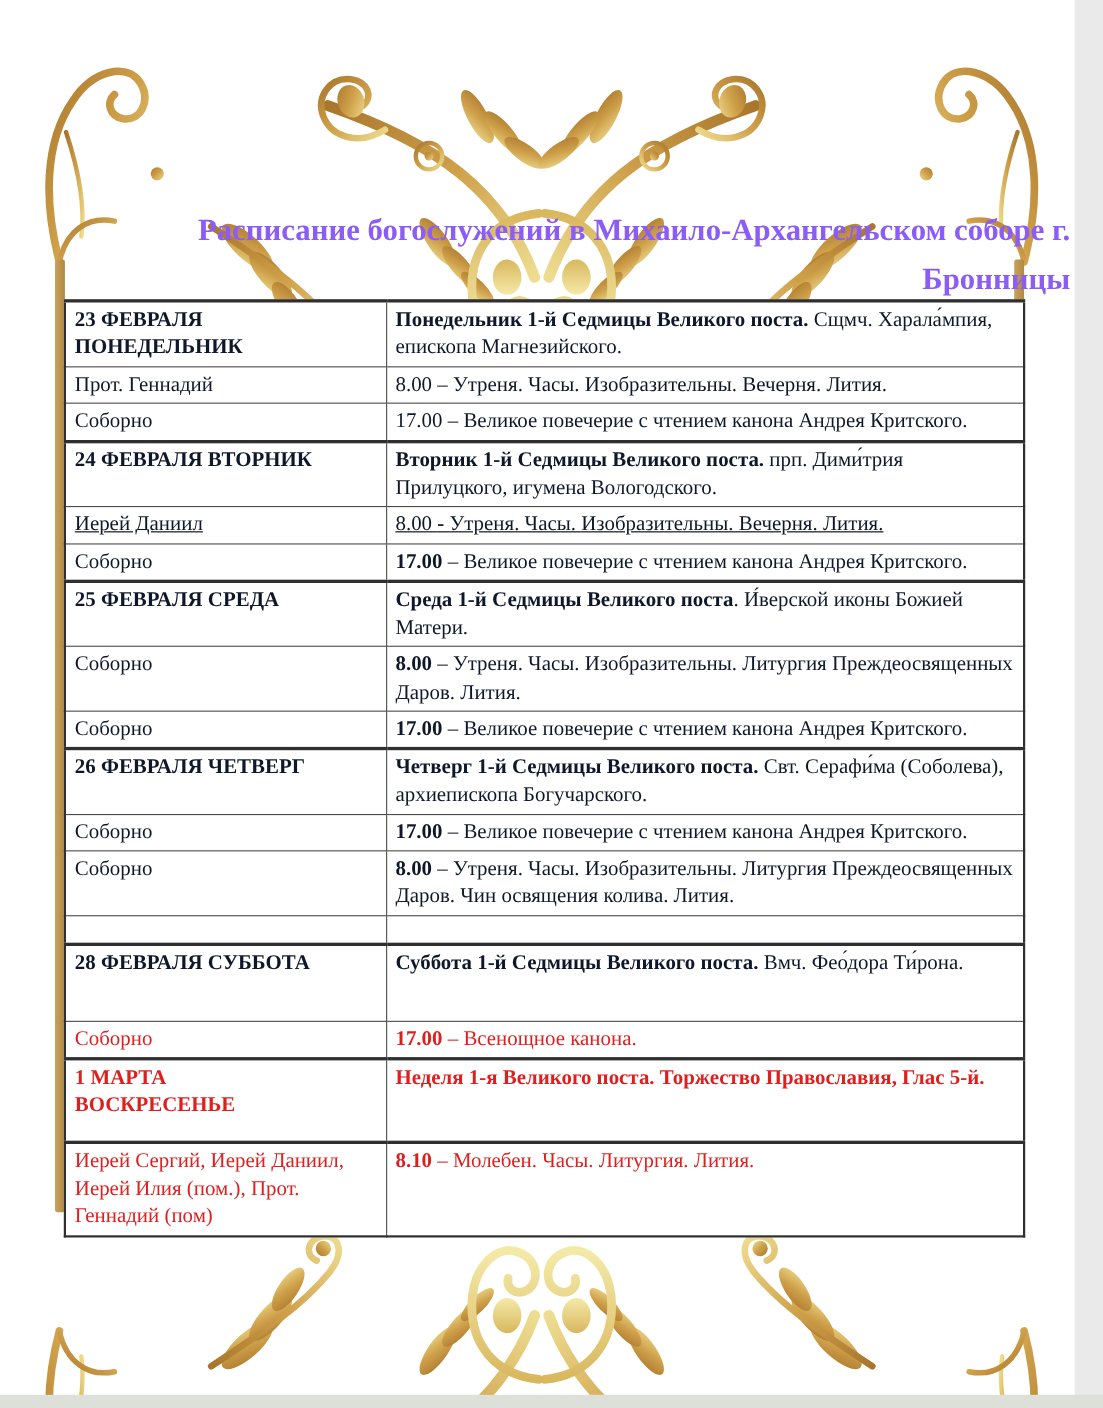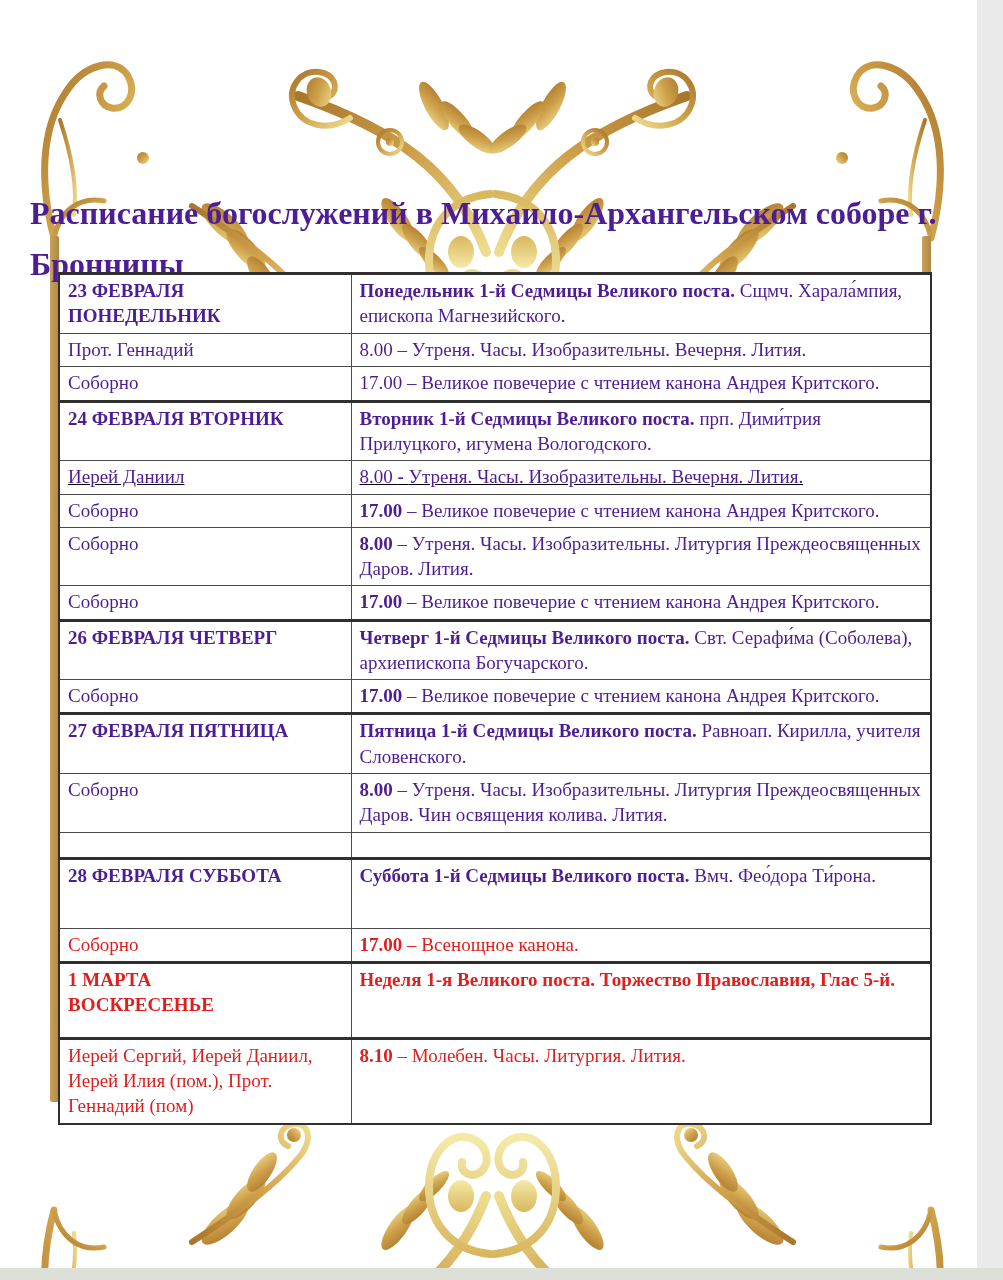--- a/index.html
+++ b/index.html
@@ -12,29 +12,29 @@
   .ornament.top{top:0;}
   .ornament.bottom{top:1108px;transform:scaleY(-1);}
   .gold-bar{position:absolute;width:9px;top:236px;height:866px;background:linear-gradient(90deg,#c8a15c,#b08842);border-radius:2px;}
   .gold-bar.left{left:50px;}
   .gold-bar.right{left:922px;}
   
   .edge-right{position:absolute;top:0;left:977px;width:26px;height:1280px;background:#eaeaea;z-index:6;}
   .edge-bottom{position:absolute;left:0;top:1268px;width:1003px;height:12px;background:#dde0d8;z-index:6;}
   
   .title{
-    position:absolute;top:188px;left:30px;width:943px;text-align:left;
-    color:#4c1d95;font-weight:bold;font-size:32px;line-height:1.6;z-index:3;
+    position:absolute;top:188px;left:30px;width:943px;text-align:right;
+    color:#8b5cf6;font-weight:bold;font-size:28px;line-height:1.6;z-index:3;
   }
   
   .tbl-wrap{position:absolute;top:272px;left:58px;width:872px;z-index:4;}
   table.sched{border-collapse:collapse;width:872px;table-layout:fixed;background:#fff;}
   table.sched td{
     border:1.6px solid #4a4a4a;vertical-align:top;
-    font-size:19px;line-height:1.33;color:#4c1d95;
+    font-size:19px;line-height:1.33;color:#0f172a;
     padding:3px 8px 4px 8px;overflow:hidden;
   }
   table.sched{border:2px solid #2f2f2f;}
   tr.block td{border-top:3px solid #2f2f2f;}
   td.day{width:292px;white-space:pre-line;}
   td.svc{width:580px;padding-left:11px;}
   td.day.bold{font-weight:bold;}
   tr.red td{color:#df1e1e;}
   .b{font-weight:bold;}
 </style>
@@ -131,39 +131,39 @@
             <td class="svc"><span class="b">Вторник 1-й Седмицы Великого поста.</span><span> прп. Дими́трия Прилуцкого, игумена Вологодского.</span></td>
           </tr>
           <tr style="height: 30px; text-decoration: underline;">
             <td class="day">Иерей Даниил</td>
             <td class="svc"><span>8.00 </span><span class="b">- </span><span>Утреня. Часы. Изобразительны. Вечерня. Лития.</span></td>
           </tr>
           <tr style="height: 28px;">
             <td class="day">Соборно</td>
             <td class="svc"><span class="b">17.00</span><span> – Великое повечерие с чтением канона Андрея Критского.</span></td>
           </tr>
+          <tr class="block" style="height: 57px;">
+            <td class="day bold">25 ФЕВРАЛЯ СРЕДА</td>
+            <td class="svc"><span class="b">Среда 1-й Седмицы Великого поста</span><span>. И́верской иконы Божией Матери.</span></td>
+          </tr>
           <tr style="height: 56px;">
             <td class="day">Соборно</td>
             <td class="svc"><span class="b">8.00</span><span> – Утреня. Часы. Изобразительны. Литургия Преждеосвященных Даров. Лития.</span></td>
           </tr>
           <tr style="height: 28px;">
             <td class="day">Соборно</td>
             <td class="svc"><span class="b">17.00</span><span> – Великое повечерие с чтением канона Андрея Критского.</span></td>
           </tr>
           <tr class="block" style="height: 55px;">
             <td class="day bold">26 ФЕВРАЛЯ ЧЕТВЕРГ</td>
             <td class="svc"><span class="b">Четверг 1-й Седмицы Великого поста.</span><span> Свт. Серафи́ма (Соболева), архиепископа Богучарского.</span></td>
           </tr>
           <tr style="height: 29px;">
             <td class="day">Соборно</td>
             <td class="svc"><span class="b">17.00</span><span> – Великое повечерие с чтением канона Андрея Критского.</span></td>
-          </tr>
-          <tr class="block" style="height: 55px;">
-            <td class="day bold">27 ФЕВРАЛЯ ПЯТНИЦА</td>
-            <td class="svc"><span class="b">Пятница 1-й Седмицы Великого поста.</span><span> Равноап. Кирилла, учителя Словенского.</span></td>
           </tr>
           <tr style="height: 56px;">
             <td class="day">Соборно</td>
             <td class="svc"><span class="b">8.00</span><span> – Утреня. Часы. Изобразительны. Литургия Преждеосвященных Даров. Чин освящения колива. Лития.</span></td>
           </tr>
           <tr style="height: 26px;">
             <td class="day"></td>
             <td class="svc"></td>
           </tr>
           <tr class="block" style="height: 70px;">

